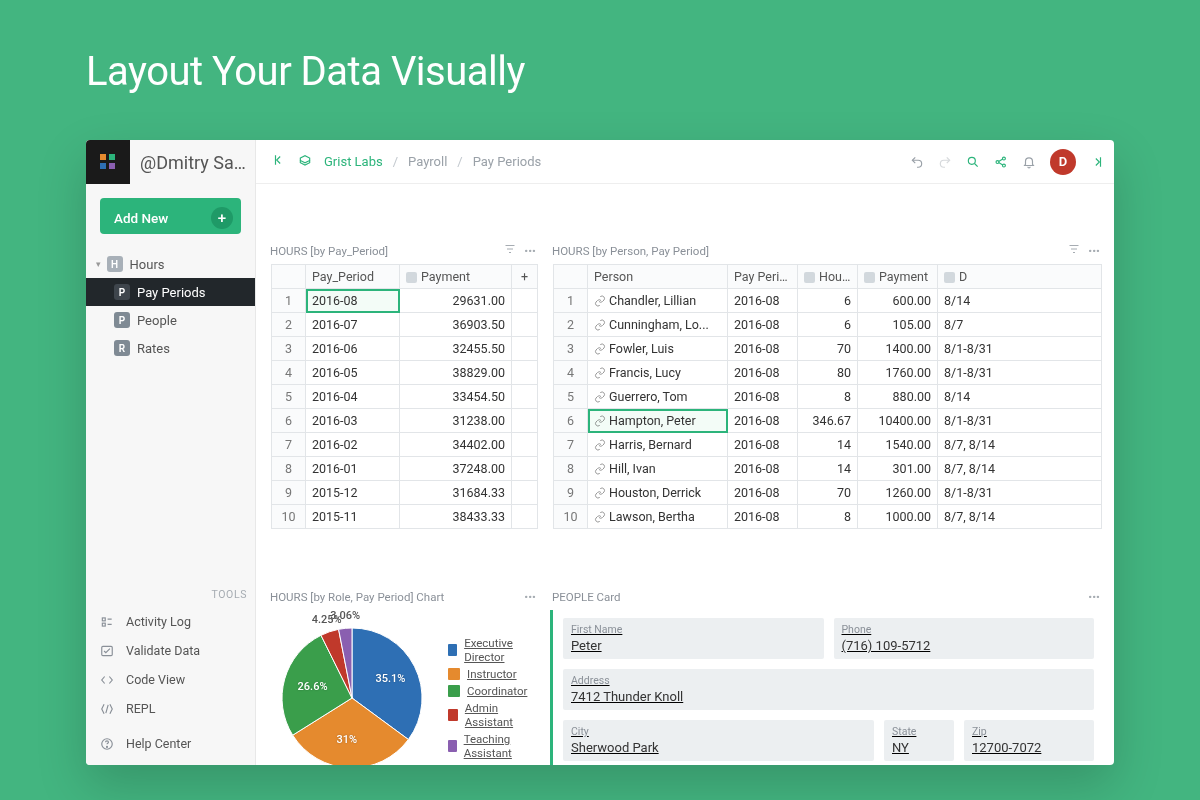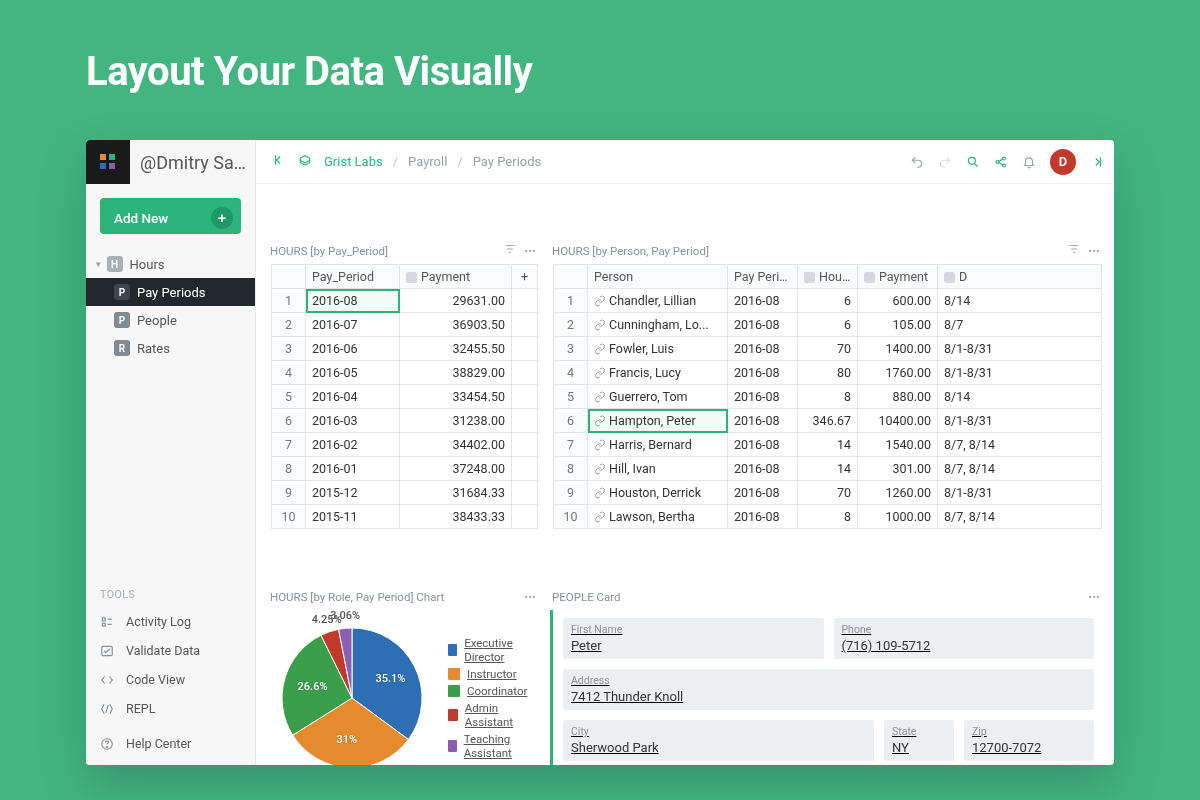--- a/index.html
+++ b/index.html
@@ -1,37 +1,37 @@
 <!DOCTYPE html>
 <html><head>
 <meta charset="utf-8">
 <style>
   * { box-sizing: border-box; margin: 0; padding: 0; font-family: -apple-system, BlinkMacSystemFont, "Segoe UI", Roboto, Helvetica, Arial, sans-serif; }
   body { background: #43b580; width: 1200px; height: 800px; overflow: hidden; position: relative; }
-  .hero-title { color: #fff; font-size: 40px; font-weight: 700; padding: 48px 0 0 86px; letter-spacing: -0.5px; }
+  .hero-title { color: #fff; font-size: 40px; font-weight: 400; padding: 48px 0 0 86px; letter-spacing: -0.5px; }
   .app-window { position: absolute; left: 86px; top: 140px; width: 1028px; height: 625px; background: #fff; border-radius: 4px; box-shadow: 0 20px 50px rgba(0,0,0,0.18); display: flex; overflow: hidden; }
   
   .sidebar { width: 170px; background: #f7f7f7; border-right: 1px solid #e8e8e8; display: flex; flex-direction: column; font-size: 13px; }
   .sb-topbar { display: flex; align-items: center; height: 44px; }
   .logo-box { width: 44px; height: 44px; background: #1a1a1a; display:flex; align-items:center; justify-content:center; }
   .logo-box svg { width:18px; height:18px; }
   .user-name { flex:1; padding-left:10px; color:#555; font-size:18px; white-space:nowrap; overflow:hidden; text-overflow:ellipsis; }
   .add-new-wrap { padding: 14px 14px 10px; }
   .add-new-btn { width:100%; height:36px; background:#2cb47b; border:none; border-radius:4px; color:#fff; font-size:13.5px; font-weight:500; display:flex; align-items:center; justify-content:space-between; padding:4px 8px 0 14px; cursor:pointer; }
   .add-plus { width:22px; height:22px; border-radius:50%; background:#1f9a67; display:flex; align-items:center; justify-content:center; color:#fff; font-size:15px; line-height:1; }
   .nav { padding: 6px 0; }
   .nav-parent { display:flex; align-items:center; padding: 6px 10px; color:#555; cursor:pointer; }
   .nav-parent .chev { font-size:9px; color:#999; margin-right:6px; }
   .nav-badge { width:16px; height:16px; border-radius:3px; background:#a8b0b8; color:#fff; font-size:10px; font-weight:600; display:inline-flex; align-items:center; justify-content:center; margin-right:7px; }
   .nav-children { }
   .nav-child { display:flex; align-items:center; padding:6px 8px 6px 28px; color:#555; cursor:pointer; border-radius:0; }
   .nav-child.active { background:#22272b; color:#fff; }
   .nav-child .nav-badge { background:#7f8a94; }
   .nav-child.active .nav-badge { background:#3e454c; }
-  .tools-label { padding: 0 14px 6px; font-size:10.5px; letter-spacing:0.6px; color:#a6acb2; margin-top:auto; }
+  .tools-label { padding: 0 8px 6px; font-size:10.5px; letter-spacing:0.6px; color:#a6acb2; margin-top:auto;text-align:right; }
   .sidebar-spacer { flex:1; }
   .tool-item { display:flex; align-items:center; padding:7px 14px; color:#555; cursor:pointer; font-size:12.5px; }
   .tool-item .ticon { width:18px; display:inline-flex; margin-right:8px; color:#8a9098; }
   .help-item { margin-top:6px; padding-bottom:14px; }
   
   .main { flex:1; display:flex; flex-direction:column; }
   .topbar { height:44px; border-bottom:1px solid #eee; display:flex; align-items:center; padding:0 10px; color:#8a9098; font-size:13px; }
   .tb-left { display:flex; align-items:center; gap:6px; }
   .collapse-btn { color:#2cb47b; padding:4px 6px; cursor:pointer; }
   .crumb-home { color:#2cb47b; display:flex; align-items:flex-start; gap:12px; }

